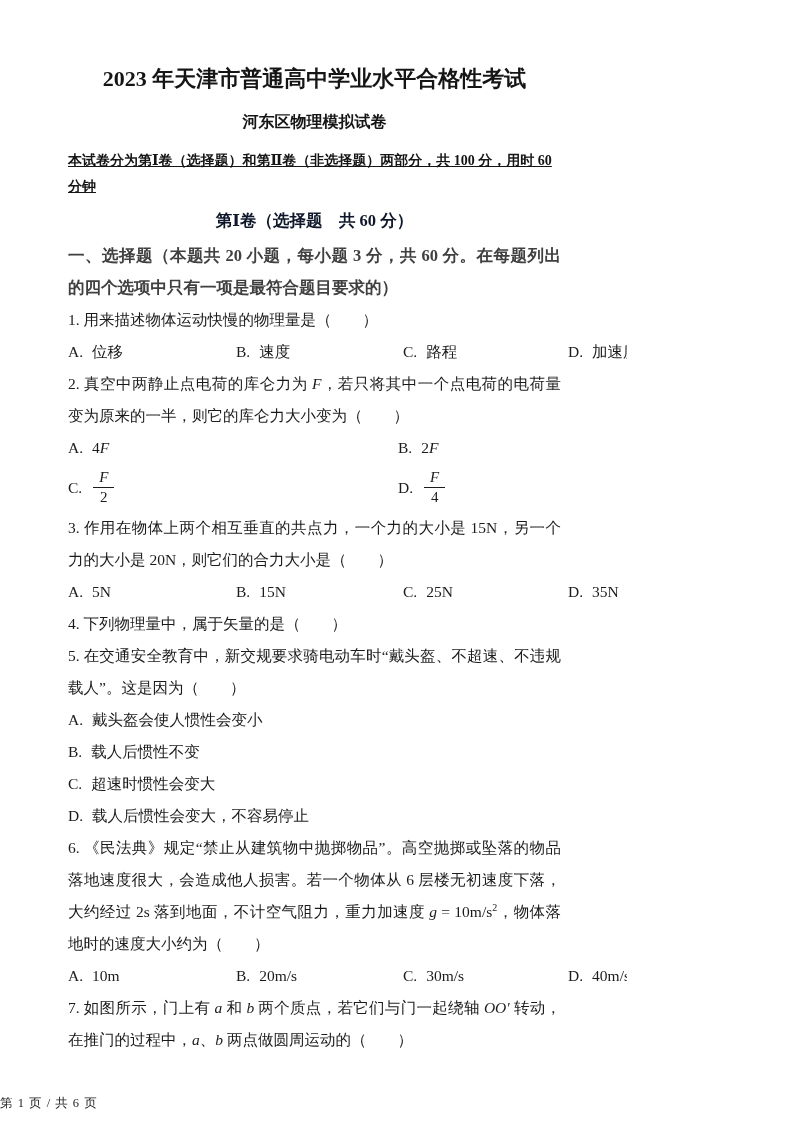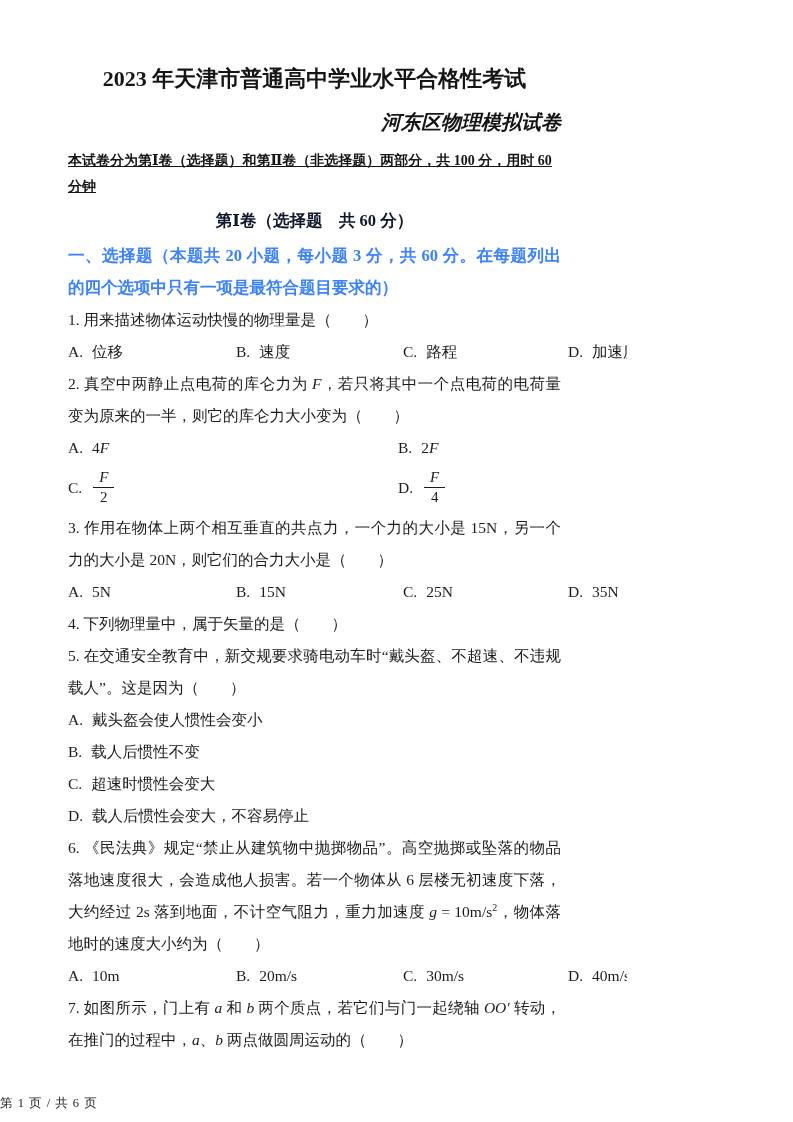--- a/index.html
+++ b/index.html
@@ -11,35 +11,35 @@
     font-family:"Liberation Serif","DejaVu Serif",serif;
     overflow:hidden;
     box-sizing:border-box;
     padding:64px 66px 0 68px;
   }
   .title{
     margin:0;text-align:center;
     font-size:22px;font-weight:bold;line-height:30px;color:#151515;
   }
   .subtitle{
-    margin:14px 0 0 0;text-align:right;
-    font-size:20px;font-weight:bold;line-height:28px;color:#151515;font-style:italic;
+    margin:14px 0 0 0;text-align:center;
+    font-size:16px;font-weight:bold;line-height:28px;color:#151515;
   }
   .exam-info{
     margin:12px 0 0 0;text-align:left;
     font-size:14px;font-weight:bold;line-height:26px;color:#151515;text-decoration:underline;
   }
   .part-heading{
     margin:8px 0 0 0;text-align:center;
     font-size:16.5px;font-weight:bold;line-height:26px;color:#0f172a;
   }
   .section-heading{
     margin:6px 0 0 0;
     font-size:16.5px;font-weight:bold;line-height:32px;
-    text-align:justify;color:#3b82f6;
+    text-align:justify;color:#404040;
   }
   .question{margin:0;}
   .stem{
     font-size:15.5px;line-height:32px;text-align:justify;
   }
   .it{font-style:italic;}
   sup{font-size:10px;line-height:0;}
   .opts{font-size:15.5px;line-height:32px;}
   .opts.cols-4{display:grid;grid-template-columns:168px 167px 165px 1fr;}
   .opts.cols-2{display:grid;grid-template-columns:330px 1fr;align-items:center;}

